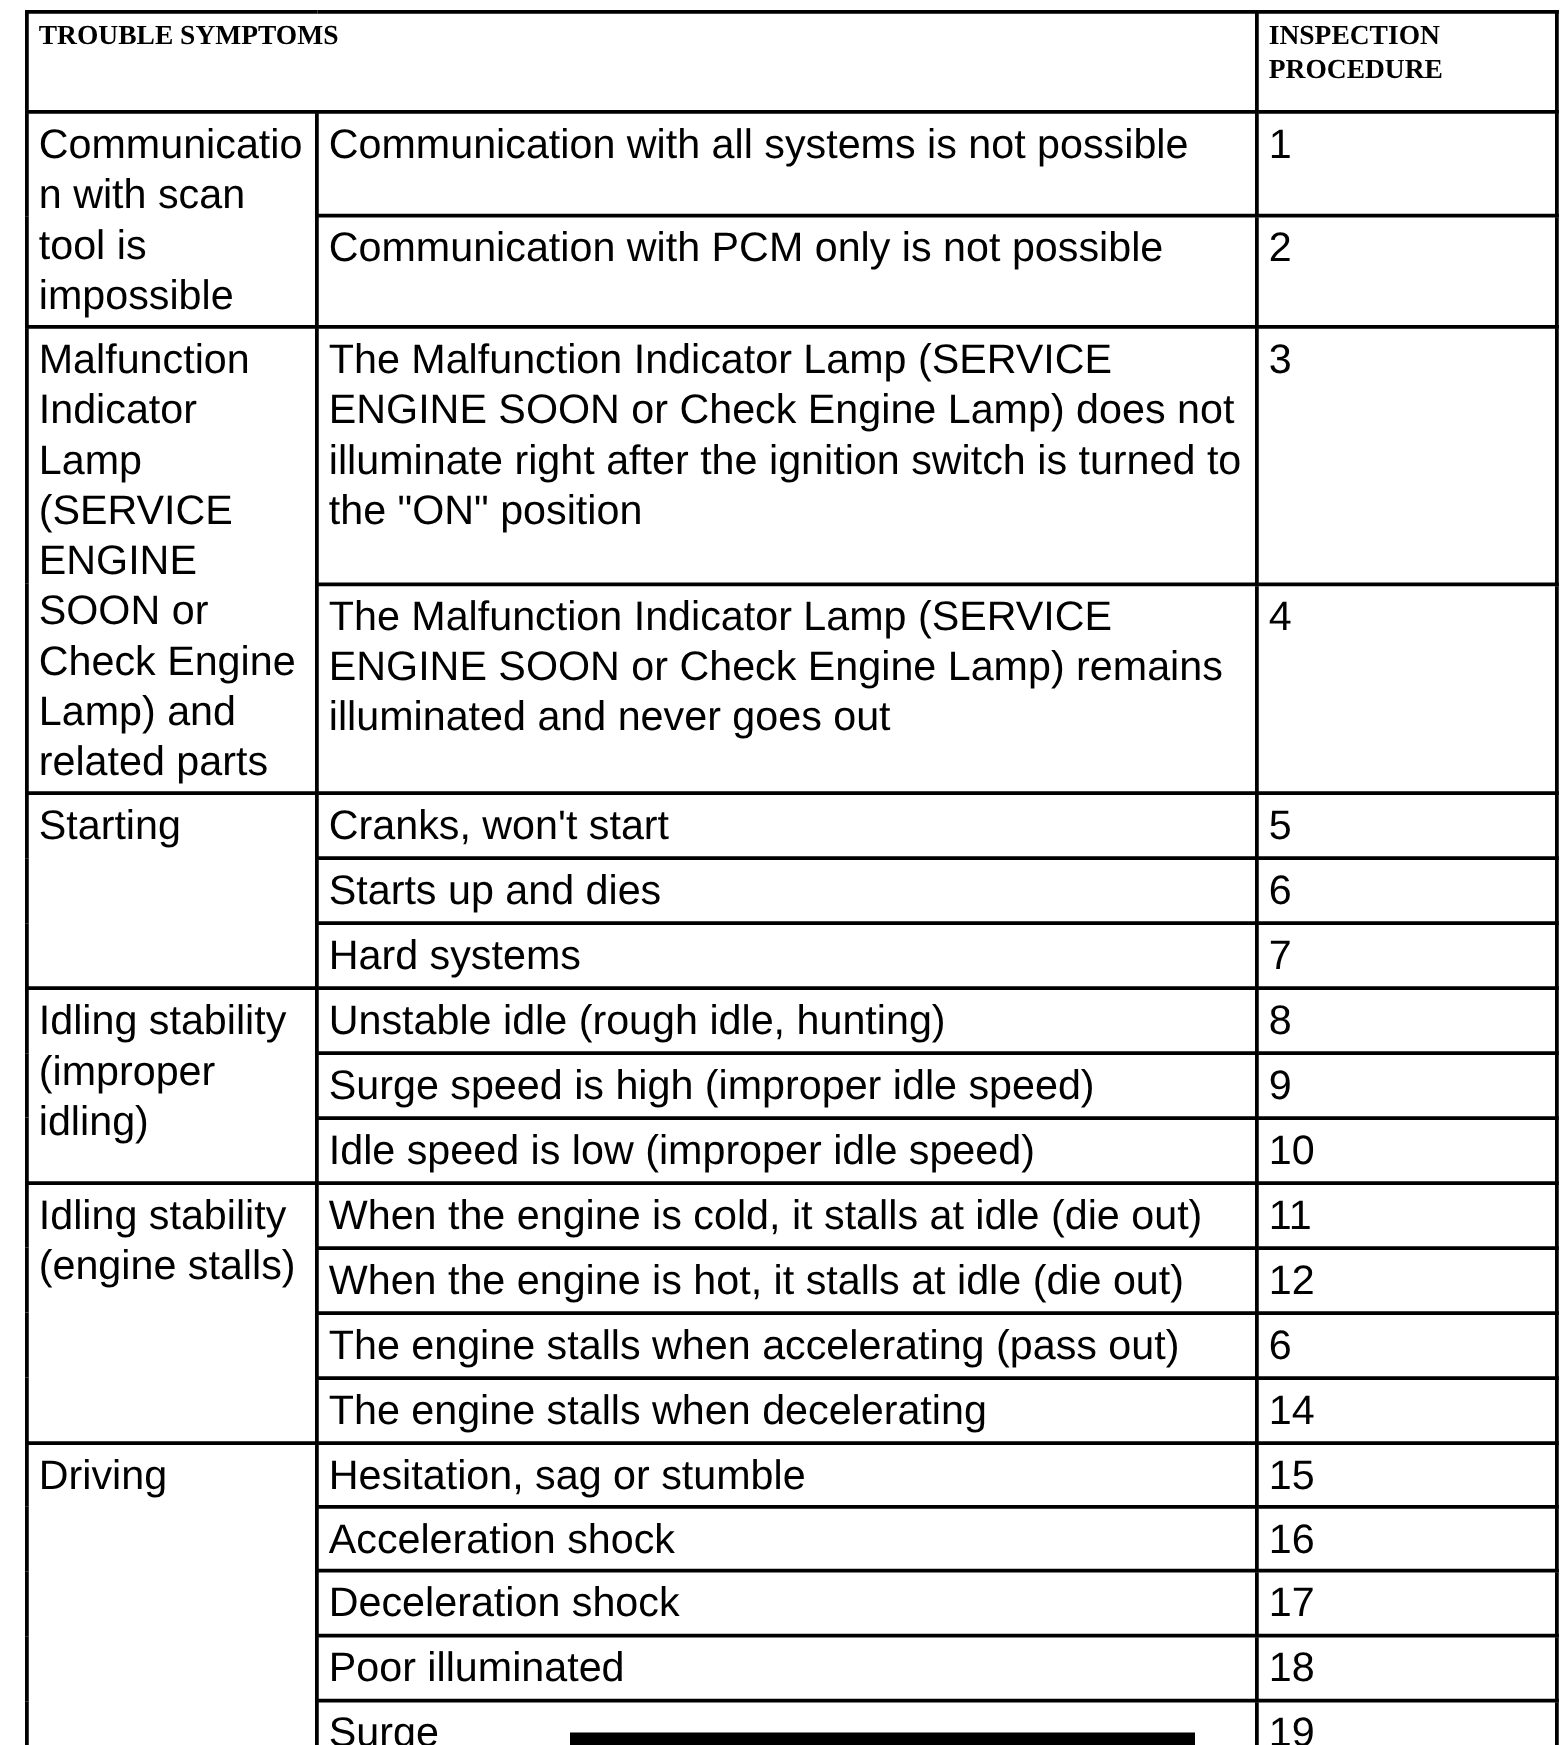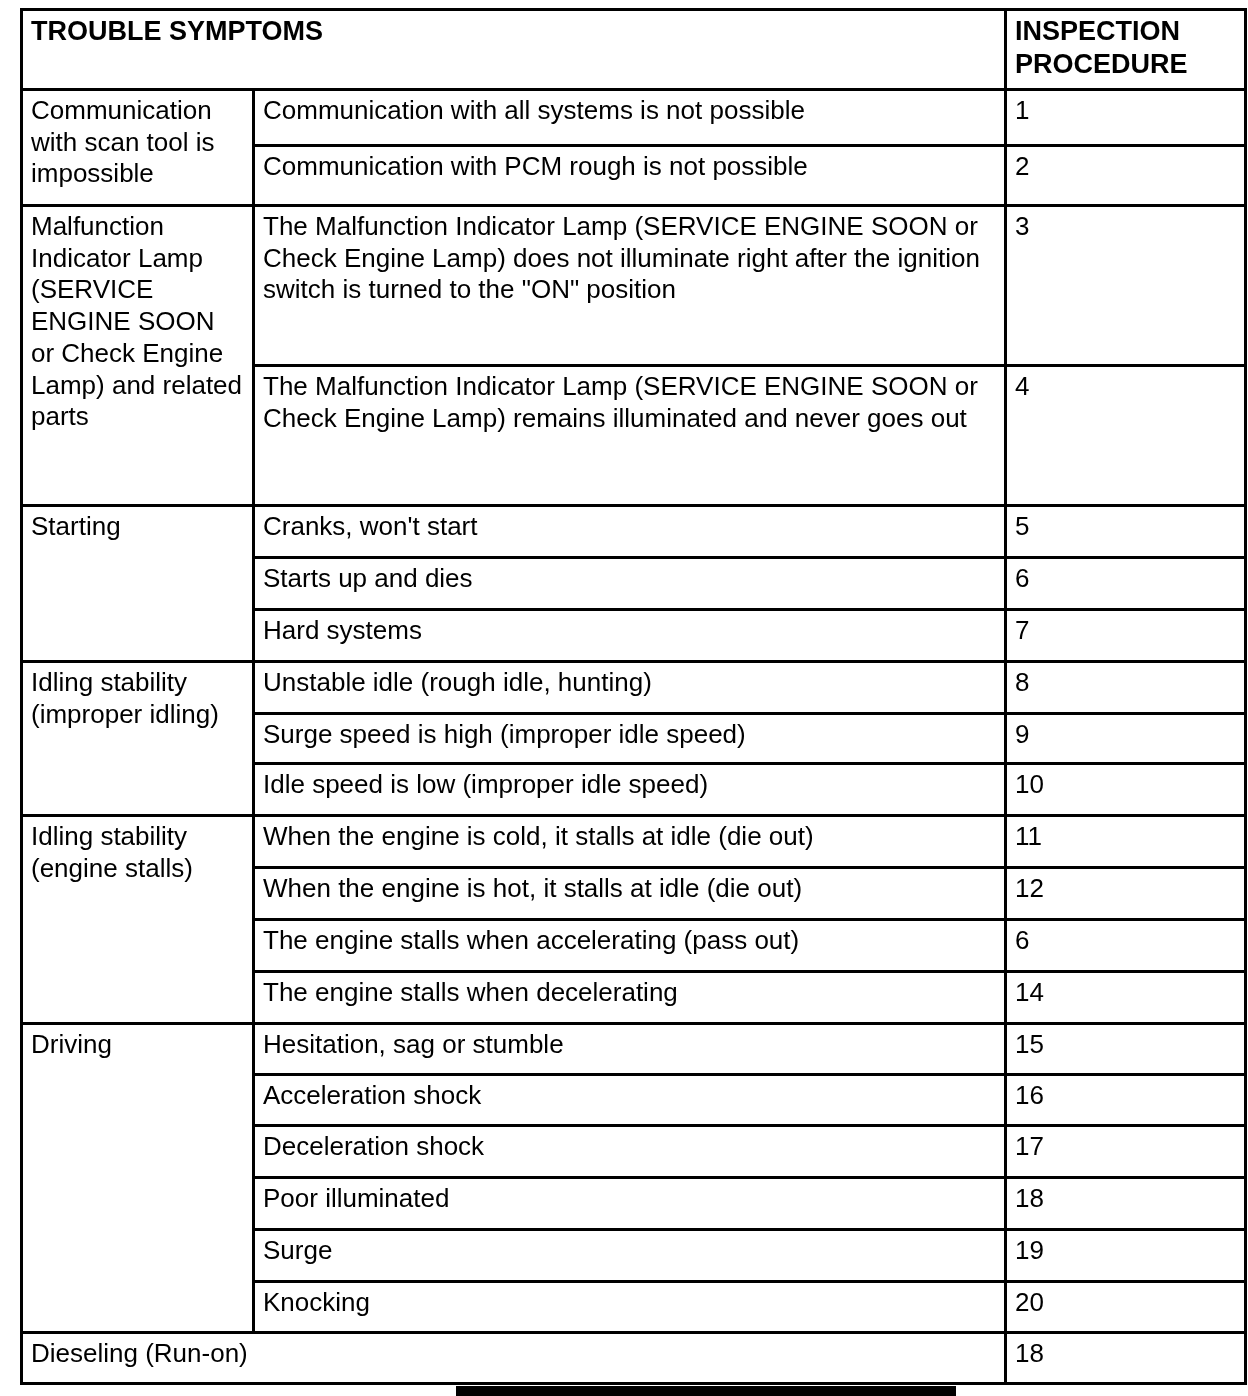--- a/index.html
+++ b/index.html
@@ -24,27 +24,28 @@
     border-collapse: collapse;
     table-layout: fixed;
     background: #ffffff;
   }
   table.tbl th,
   table.tbl td {
     border: 3px solid #000000;
     vertical-align: top;
     text-align: left;
     padding: 4px 8px 4px 8px;
-    font-size: 26px;
+    font-size: 33px;
     line-height: 1.22;
     word-wrap: break-word;
   }
   table.tbl th {
     font-weight: bold;
-    font-size: 27px;
+    font-size: 22px;
+    font-family: Liberation Serif, serif;
   }
   td.group {
     vertical-align: top;
   }
   .bottom-bar {
     position: absolute;
     left: 456px;
     top: 1386px;
     width: 500px;
     height: 10px;
@@ -69,21 +70,21 @@
       </tr>
     </thead>
     <tbody>
 
       <tr style="height:56px">
         <td rowspan="2" class="group">Communication with scan tool is impossible</td>
         <td>Communication with all systems is not possible</td>
         <td>1</td>
       </tr>
       <tr style="height:60px">
-        <td>Communication with PCM rough is not possible</td>
+        <td>Communication with PCM only is not possible</td>
         <td>2</td>
       </tr>
 
       <tr style="height:160px">
         <td rowspan="2" class="group">Malfunction Indicator Lamp (SERVICE ENGINE SOON or Check Engine Lamp) and related parts</td>
         <td>The Malfunction Indicator Lamp (SERVICE ENGINE SOON or Check Engine Lamp) does not illuminate right after the ignition switch is turned to the "ON" position</td>
         <td>3</td>
       </tr>
       <tr style="height:140px">
         <td>The Malfunction Indicator Lamp (SERVICE ENGINE SOON or Check Engine Lamp) remains illuminated and never goes out</td>

